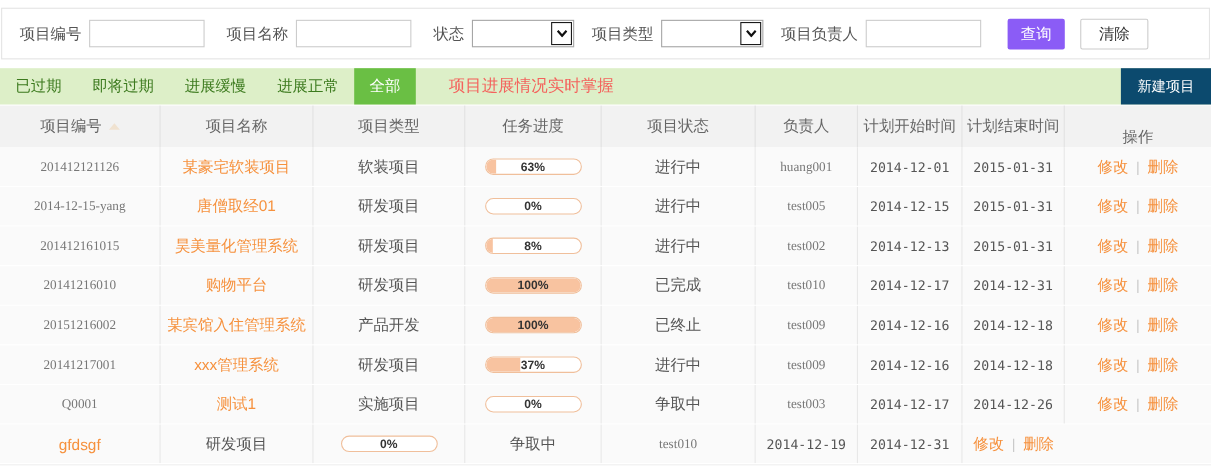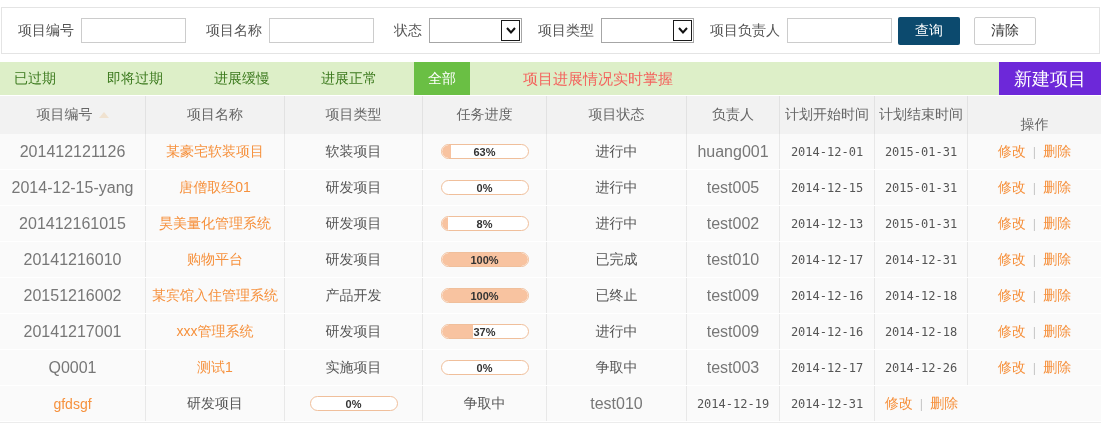--- a/index.html
+++ b/index.html
@@ -12,53 +12,53 @@
   .search-bar { height: 47px; margin: 7px 1px 8px 1px; border: 1px solid #e4e4e4;
     background: #fff; display: flex; align-items: center; padding: 0 16px; }
   .lbl { font-size: 14px; color: #555; margin-right: 7px; white-space: nowrap; }
   .txt { width: 105px; height: 25px; border: 1px solid #ccc; margin-right: 20px;
     outline: none; padding: 0 4px; font-size: 13px; }
   .sel { width: 93px; height: 25px; border: 1px solid #a6a6a6; background: #fff;
     position: relative; margin-right: 16px; }
   .arrowbox { position: absolute; right: 1px; top: 1px; bottom: 1px; width: 19px;
     border: 1px solid #1a1a1a; background: #fff; display: flex; align-items: center;
     justify-content: center; }
-  .btn-green { background: #0c4a6e; color: #fff; border: 0; width: 62px; height: 28px;
-    font-size: 14px; border-radius: 2px; margin-left: 6px; cursor: pointer;
+  .btn-green { background: #8b5cf6; color: #fff; border: 0; width: 52px; height: 28px;
+    font-size: 14px; border-radius: 2px; margin-left: 24px; cursor: pointer;
     font-family: "Liberation Sans", sans-serif; }
   .btn-white { background: #fff; color: #333; border: 1px solid #ccc; width: 62px;
     height: 28px; font-size: 14px; border-radius: 2px; margin-left: 14px; cursor: pointer;
     font-family: "Liberation Sans", sans-serif; }
 
   
   .filter-bar { height: 33px; background: #ddefc8; display: flex; align-items: stretch;
-    margin: 0 0 1px 0; gap: 23px; }
+    margin: 0 0 1px 0; }
   .ftab { font-size: 14px; color: #3c7a1e; line-height: 33px; padding: 0 14px;
     cursor: pointer; white-space: nowrap; }
   .ftab.active { background: #6abf44; color: #fff; }
   .notice { font-size: 15px; color: #f4625c; line-height: 33px; margin-left: 30px; }
-  .new-btn { margin-left: auto; background: #6d28d9; color: #fff; border: 0;
-    padding: 0 15px; font-size: 18px; cursor: pointer;
+  .new-btn { margin-left: auto; background: #0c4a6e; color: #fff; border: 0;
+    padding: 0 15px; font-size: 13px; cursor: pointer;
     font-family: "Liberation Sans", sans-serif; }
 
   
   .grid { display: grid;
     grid-template-columns: 146px 139px 138px 124px 140px 93px 95px 93px 133px; }
   .thead { background: #f2f2f2; height: 38px; }
   .th { display: flex; align-items: center; justify-content: center; font-size: 14px;
     color: #666; border-right: 1px solid #e2e2e2; }
   .th:last-child { border-right: 0; margin-top: 20px; }
   .sort-up { width: 0; height: 0; border-left: 5px solid transparent;
     border-right: 5px solid transparent; border-bottom: 6px solid #f0e2d0;
     margin-left: 6px; }
   .tr { background: #fafafa; height: 36px; border-bottom: 1px solid #fff; }
   .td { display: flex; align-items: center; justify-content: center;
     border-right: 1px solid #e8e8e8; font-size: 14px; color: #555; overflow: hidden; }
   .td:last-child { border-right: 0; }
-  .mono { font-family: Liberation Sans, sans-serif; font-size: 16px; color: #777; }
+  .mono { font-family: Liberation Serif, serif; font-size: 12px; color: #777; }
   .date { font-family: "DejaVu Sans Mono", monospace; font-size: 12px; color: #555; }
   .plink { color: #f6913d; text-decoration: none; font-size: 14px; cursor: pointer; }
   .pbar { width: 88px; height: 15px; border: 1px solid #f0bf9b; border-radius: 9px;
     background: #fff; position: relative; overflow: hidden; }
   .pfill { position: absolute; left: 0; top: 0; bottom: 0; background: #f8c3a0;
     border-radius: 9px 0 0 9px; }
   .pfill.full { border-radius: 9px; }
   .ptext { position: absolute; left: 0; width: 100%; text-align: center;
     font-size: 11px; font-weight: bold; color: #333; line-height: 15px; }
   .op { color: #f6913d; text-decoration: none; font-size: 14px; cursor: pointer; }

